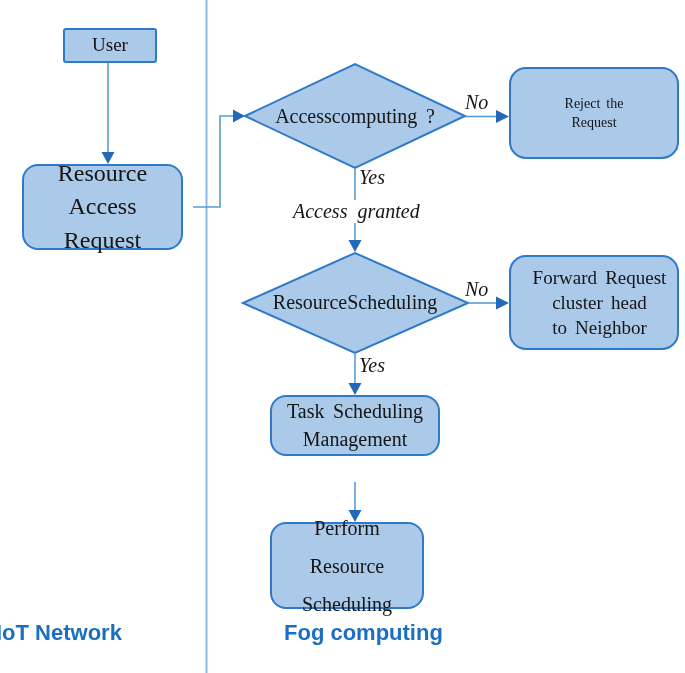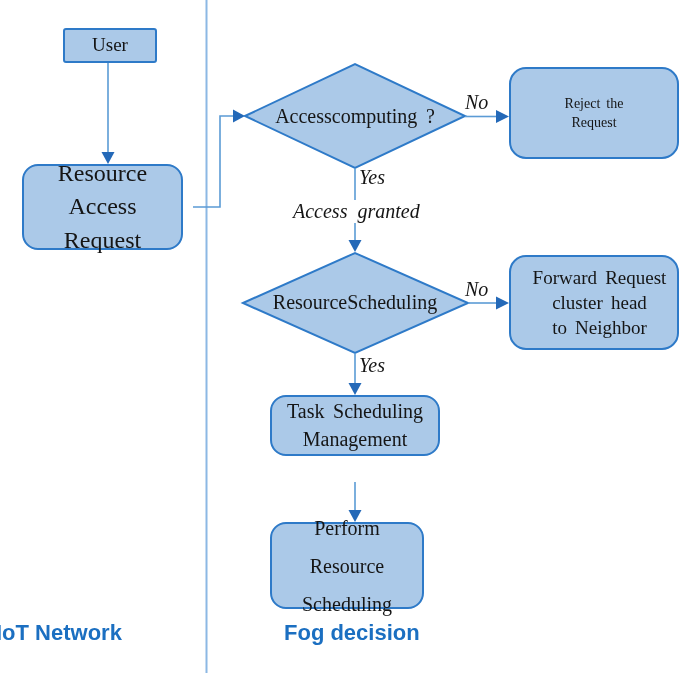--- a/index.html
+++ b/index.html
@@ -126,15 +126,15 @@
     <div>Scheduling</div>
   </div>
 
   <div class="edge-label" style="left:465px;top:91px;">No</div>
   <div class="edge-label" style="left:359px;top:166px;">Yes</div>
   <div class="edge-label" style="left:291px;top:200px;width:132px;text-align:left;background:#fff;padding:0 2px;">Access granted</div>
   <div class="edge-label" style="left:465px;top:278px;">No</div>
   <div class="edge-label" style="left:359px;top:354px;">Yes</div>
 
   <div class="region-label" style="left:-4px;top:620px;">IoT Network</div>
-  <div class="region-label" style="left:284px;top:620px;">Fog decision</div>
+  <div class="region-label" style="left:284px;top:620px;">Fog computing</div>
 
 </div>
 
 </body></html>

